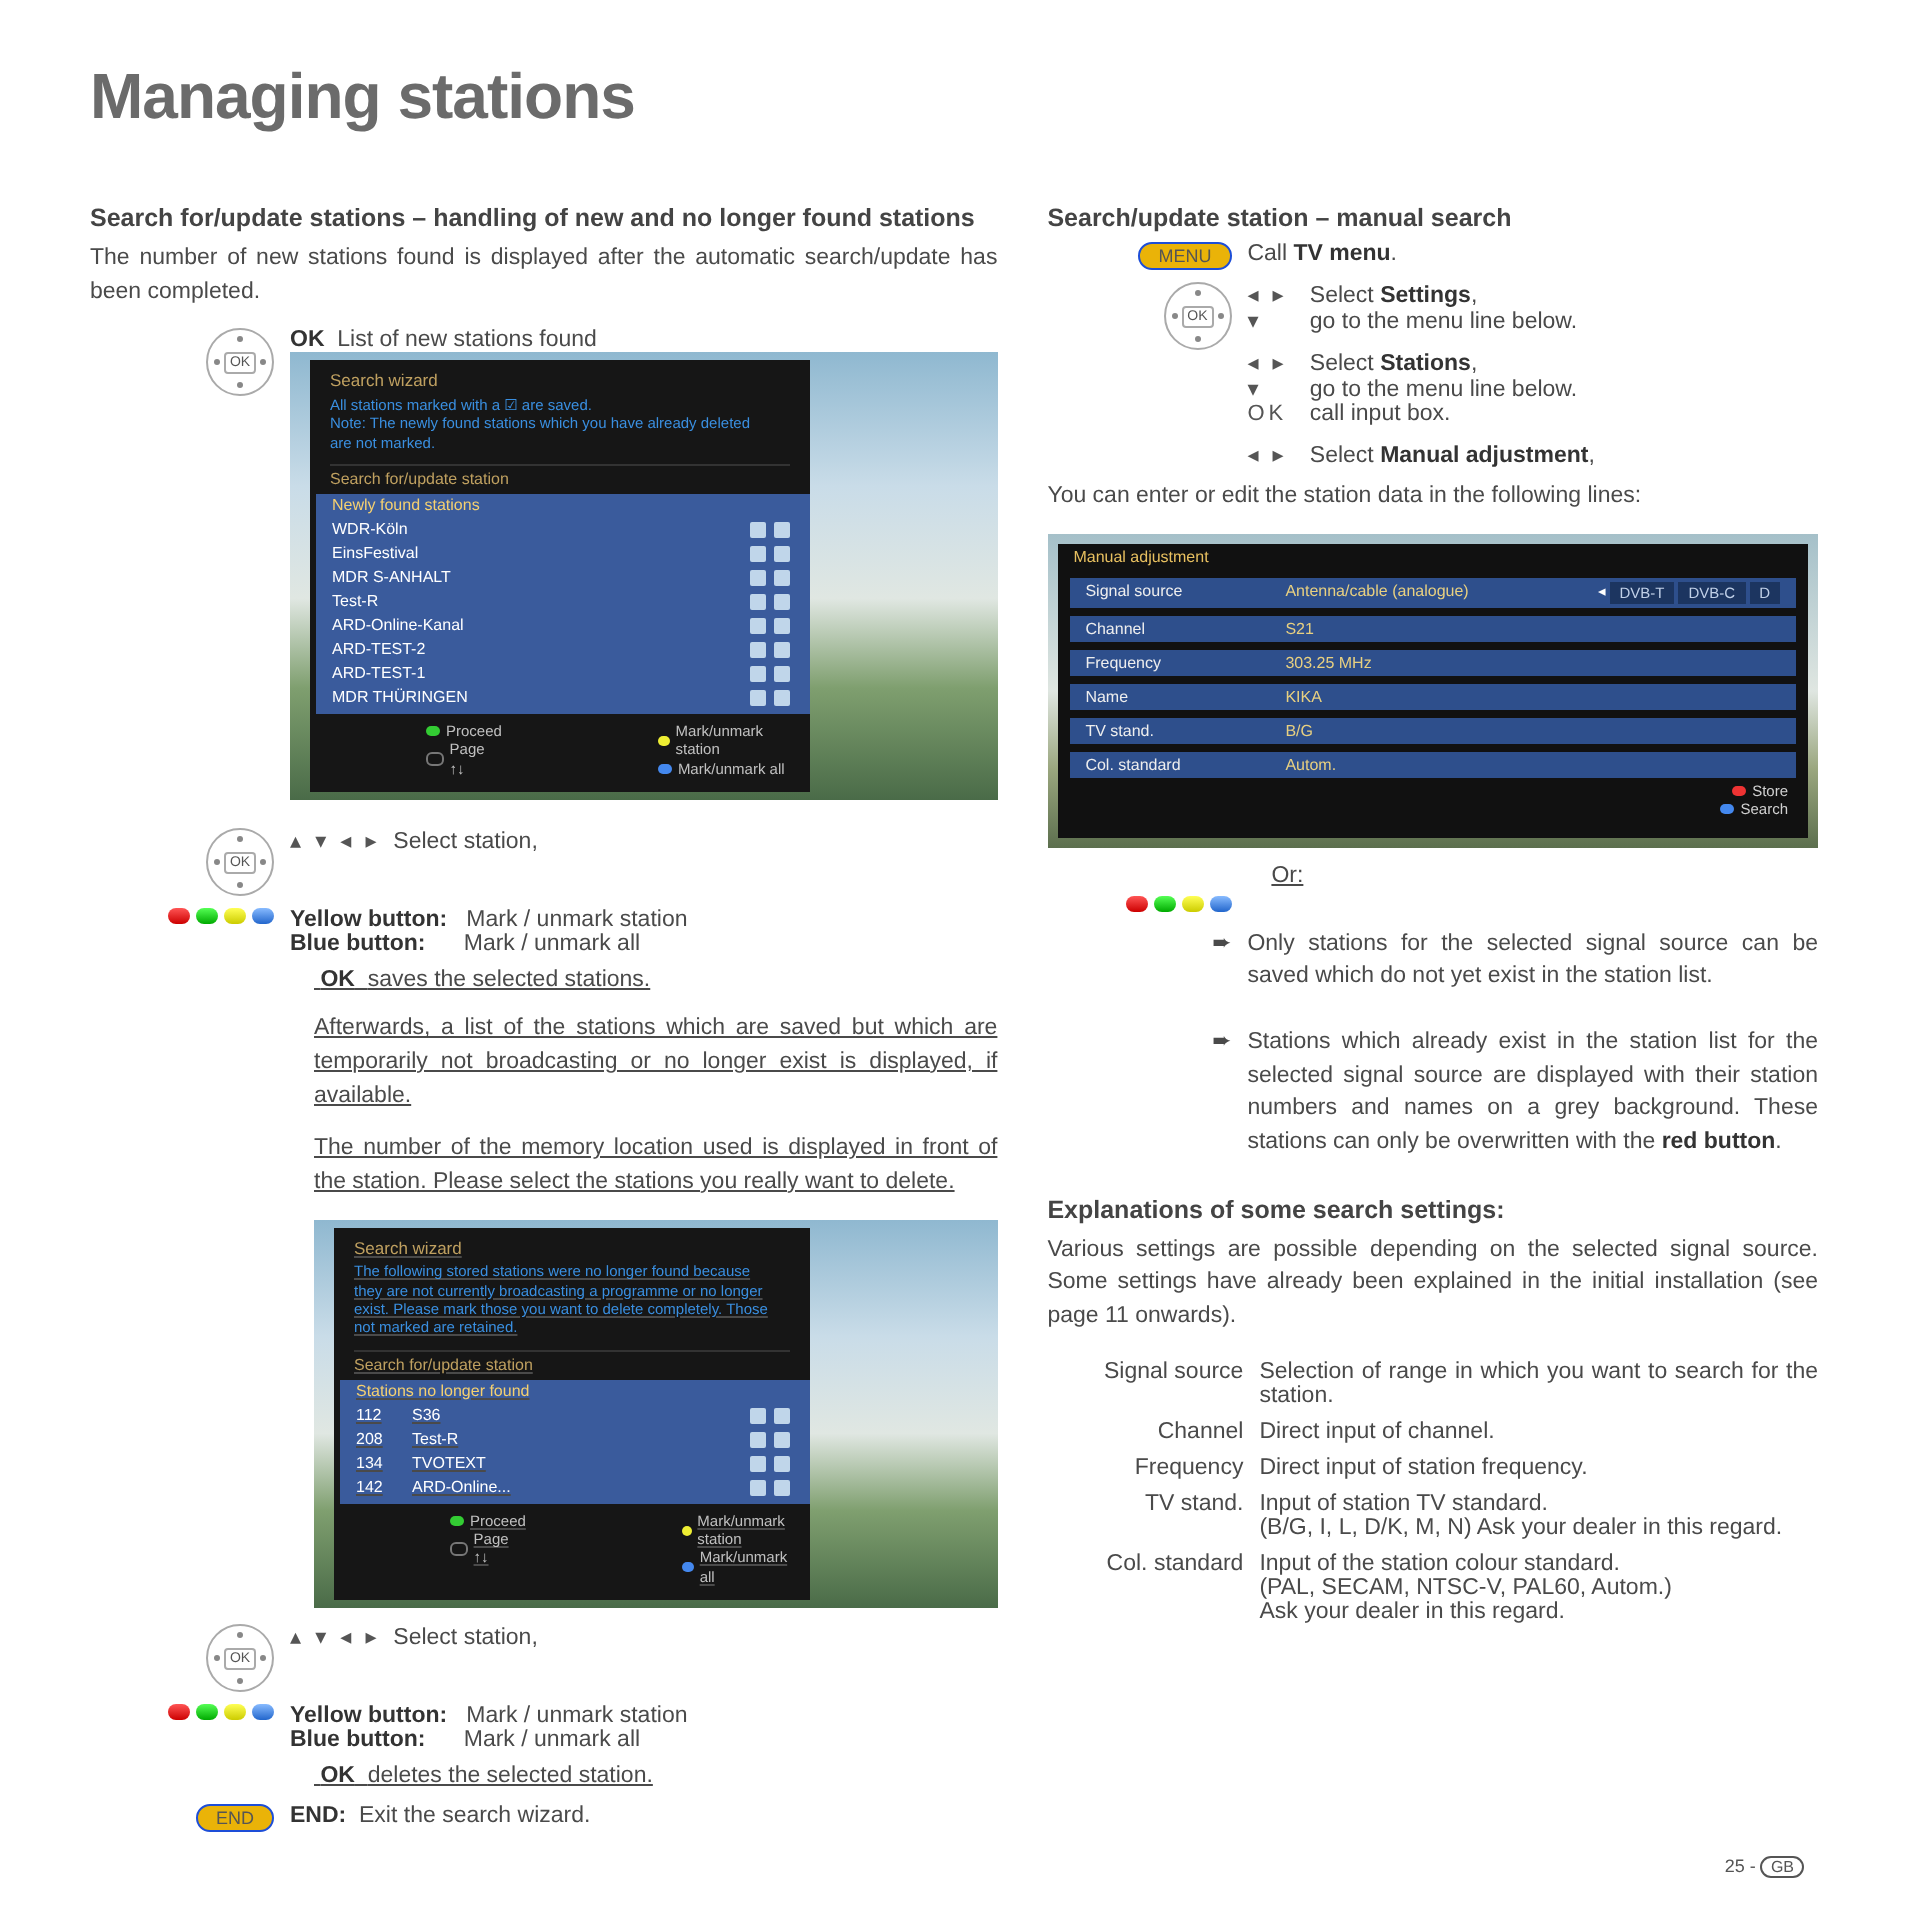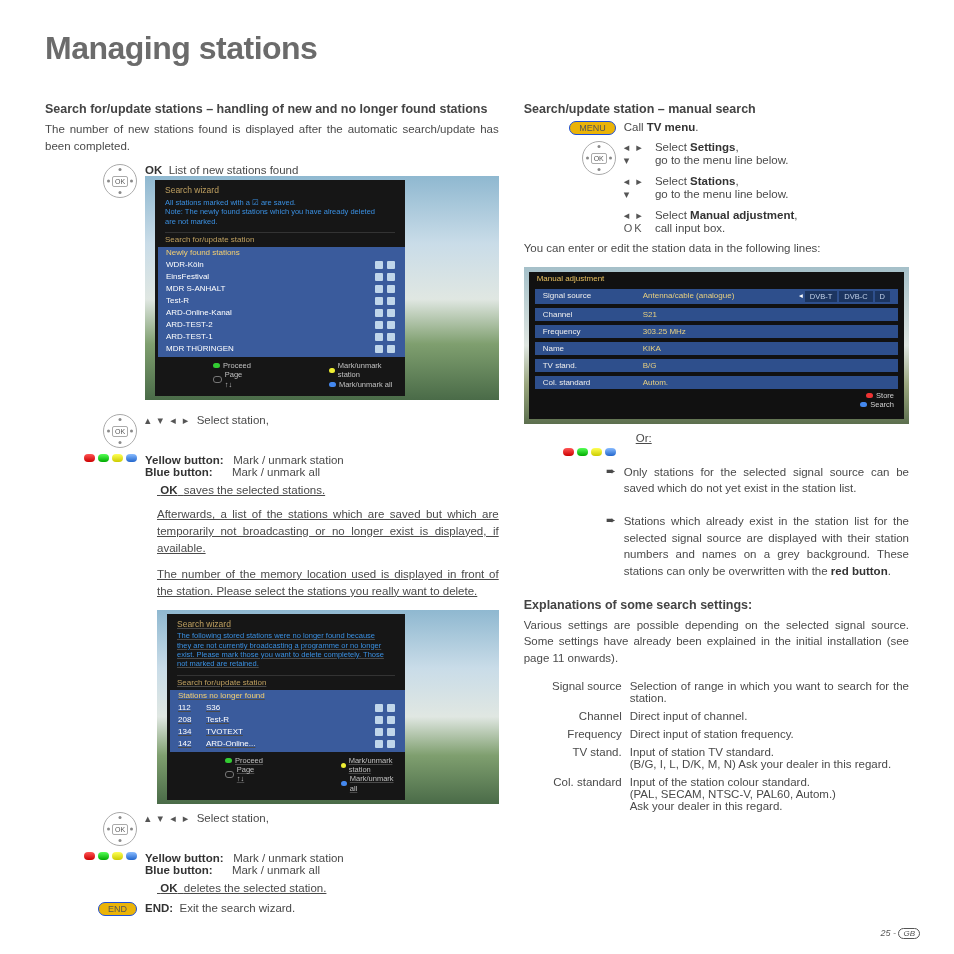--- a/index.html
+++ b/index.html
@@ -96,21 +96,21 @@
   .tv-shot2 .hdr2 { color:#e8c060; font-size:8px; padding:2px 8px;}
   .tv-shot2 .legend2 { text-align:right; font-size:7.5px; color:#d0d0d0; padding:2px 10px 6px 0;}
   .tv-shot2 .legend2 .d { display:inline-block; width:7px; height:5px; border-radius:3px; margin-left:10px; margin-right:3px; vertical-align:middle;}
   .tv-shot2 .tabs { display:inline-flex; gap:2px; font-size:7.5px; margin-left:5px;}
   .tv-shot2 .tabs span { background:#1c3560; padding:1px 5px; color:#c0d0e8;}
   .settings-table { display:table; width:100%; margin-top:6px;}
   .settings-table .r { display:table-row;}
   .settings-table .c1 { display:table-cell; text-align:right; padding:3px 8px 3px 0; width:98px; vertical-align:top;}
   .settings-table .c2 { display:table-cell; padding:3px 0; text-align: justify; vertical-align:top;}
 
-  .footer { position:absolute; bottom:15px; right:34px; font-size:9px; color:#555;font-style:italic;}
+  .footer { position:absolute; bottom:15px; right:52px; font-size:9px; color:#555;}
   .footer .gb { display:inline-block; border:1px solid #555; border-radius:9px; padding:0 4px; font-size:8px;}
 </style>
 </head>
 <body>
 
 <div class="page">
 
   <h1>Managing stations</h1>
 
   <div class="columns">
@@ -407,22 +407,22 @@
               <span class="dot e"></span>
               <span class="dot w"></span>
             <span class="ok">OK</span>
           </span>
         </div>
         <div class="text-col" id="steps-col">
             <div style=""><span class="arrows" style="display:inline-block;width:28px;">◂ ▸</span> <span>Select </span><b>Settings</b><span>,</span></div>
             <div style=""><span class="arrows" style="display:inline-block;width:28px;">▾</span> <span>go to the menu line below.</span></div>
             <div style="margin-top:8px;"><span class="arrows" style="display:inline-block;width:28px;">◂ ▸</span> <span>Select </span><b>Stations</b><span>,</span></div>
             <div style=""><span class="arrows" style="display:inline-block;width:28px;">▾</span> <span>go to the menu line below.</span></div>
+            <div style=""><span class="arrows" style="display:inline-block;width:28px;">OK</span> <span>call input box.</span></div>
             <div style="margin-top:8px;"><span class="arrows" style="display:inline-block;width:28px;">◂ ▸</span> <span>Select </span><b>Manual adjustment</b><span>,</span></div>
-            <div style=""><span class="arrows" style="display:inline-block;width:28px;">OK</span> <span>call input box.</span></div>
           </div>
       </div>
 
       <p>You can enter or edit the station data in the following lines:</p>
 
       <div class="tv-shot2">
         <div style="background:#111; padding-bottom:4px;">
         <div class="hdr2">Manual adjustment</div>
         <div id="manual-rows">
               <div class="bar">

